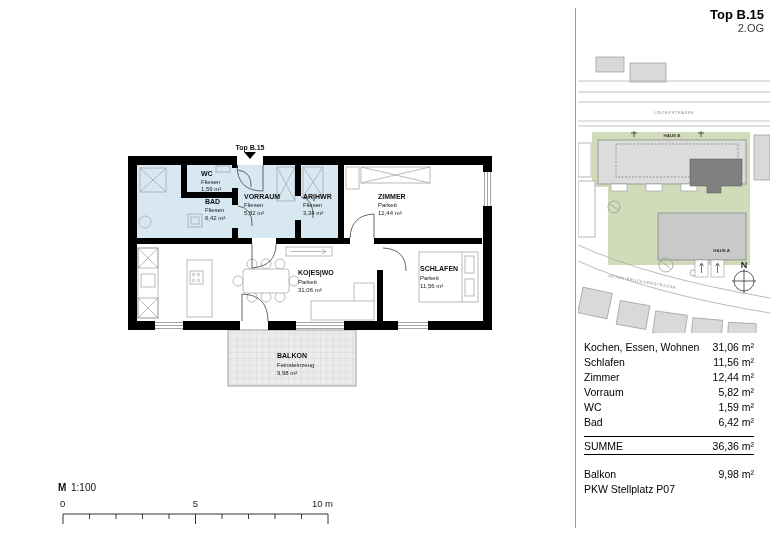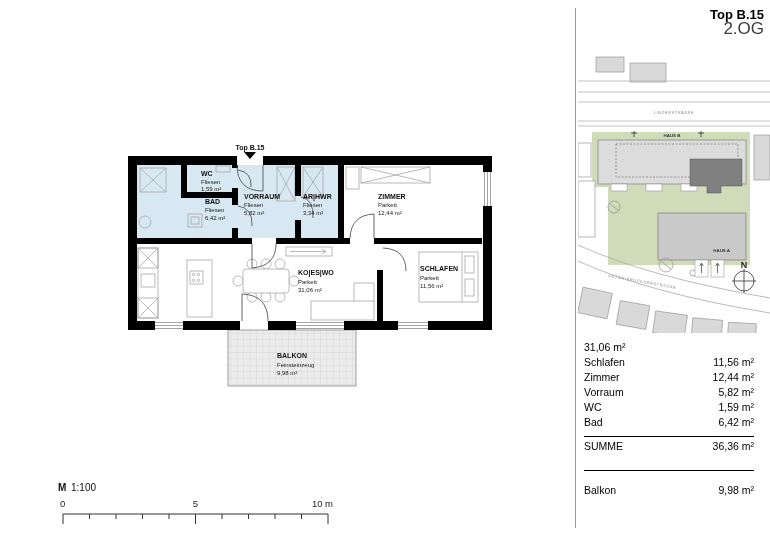--- a/index.html
+++ b/index.html
@@ -2,26 +2,26 @@
 <html><head>
 <meta charset="utf-8">
 <style>
   html,body{margin:0;padding:0;background:#fff;}
   body{width:770px;height:535px;position:relative;overflow:hidden;
        font-family:"Liberation Sans",sans-serif;color:#111;}
   .divider{position:absolute;left:575px;top:8px;width:1px;height:520px;background:#9a9a9a;}
   .right-panel{position:absolute;left:578px;top:0;width:192px;height:535px;}
   .panel-header{position:absolute;top:8px;right:6px;text-align:right;}
   .panel-title{font-size:13px;font-weight:bold;color:#000;line-height:14px;}
-  .panel-sub{font-size:17px;color:#3c3c3c;line-height:13px;}
+  .panel-sub{font-size:11px;color:#3c3c3c;line-height:13px;}
   .area-table{position:absolute;left:6px;top:340px;width:170px;font-size:10.5px;color:#000;}
   .a-row{display:flex;justify-content:space-between;line-height:15px;}
   .a-row .val{white-space:nowrap;}
   .a-summary{margin-top:6px;border-top:1px solid #000;border-bottom:1px solid #000;
-             padding:2px 0 16px 0;font-weight:normal;}
+             padding:2px 0 0 0;font-weight:normal;}
   .a-extras{margin-top:12px;}
   svg text{user-select:none;}
   .rn{font:bold 7px "Liberation Sans",sans-serif;fill:#111;}
   .rs{font:6px "Liberation Sans",sans-serif;fill:#222;}
   .sp{font:bold 4.4px "Liberation Sans",sans-serif;fill:#333;}
   .spst{font:4px "Liberation Sans",sans-serif;fill:#8a8a8a;letter-spacing:.6px;}
   .sc-num{font:9.5px "Liberation Sans",sans-serif;fill:#222;}
 </style>
 </head>
 <body>
@@ -280,20 +280,21 @@
 <div class="divider"></div>
 
 <div class="right-panel">
   <div class="panel-header">
     <div class="panel-title">Top B.15</div>
     <div class="panel-sub">2.OG</div>
   </div>
 
   <div class="area-table">
     <div class="a-row">
+      <span>Kochen, Essen, Wohnen</span>
       <span class="val">31,06 m²</span>
     </div>
     <div class="a-row">
       <span>Schlafen</span>
       <span class="val">11,56 m²</span>
     </div>
     <div class="a-row">
       <span>Zimmer</span>
       <span class="val">12,44 m²</span>
     </div>
@@ -315,15 +316,18 @@
         <span>SUMME</span>
         <span class="val">36,36 m²</span>
       </div>
     </div>
 
     <div class="a-extras">
       <div class="a-row">
         <span>Balkon</span>
         <span class="val">9,98 m²</span>
       </div>
+      <div class="a-row">
+        <span>PKW Stellplatz P07</span>
+      </div>
     </div>
   </div>
 </div>
 
 </body></html>

